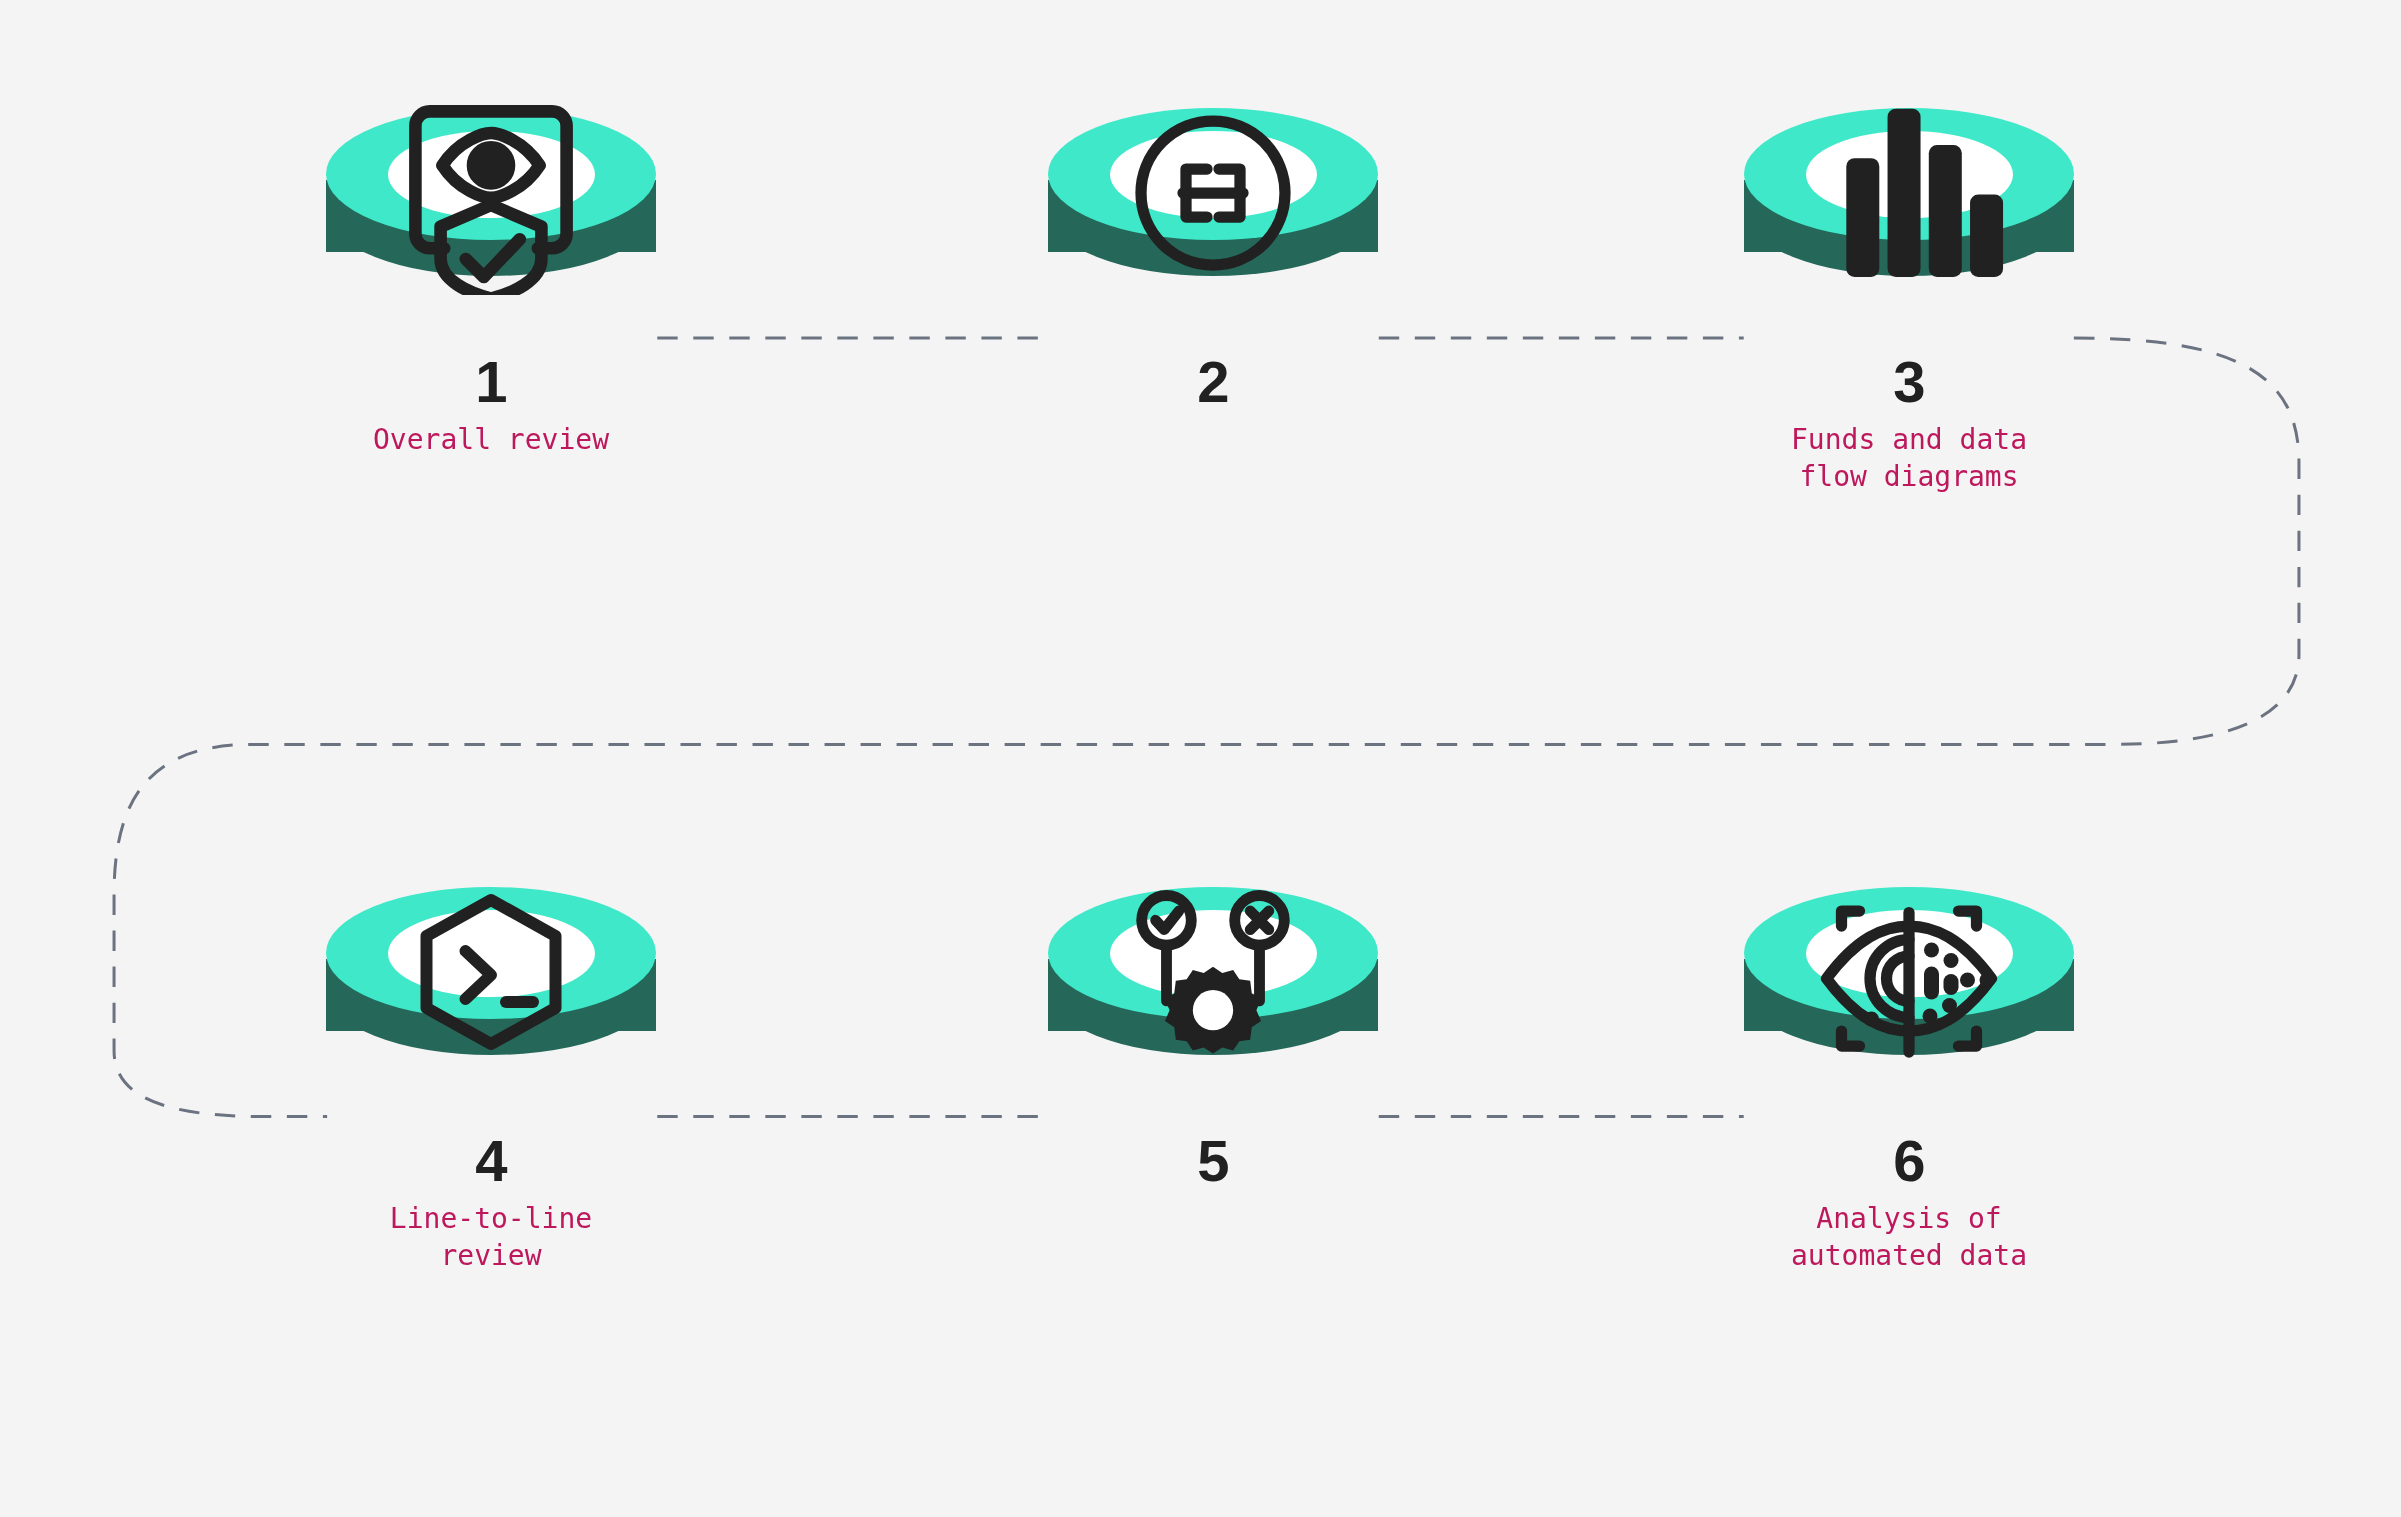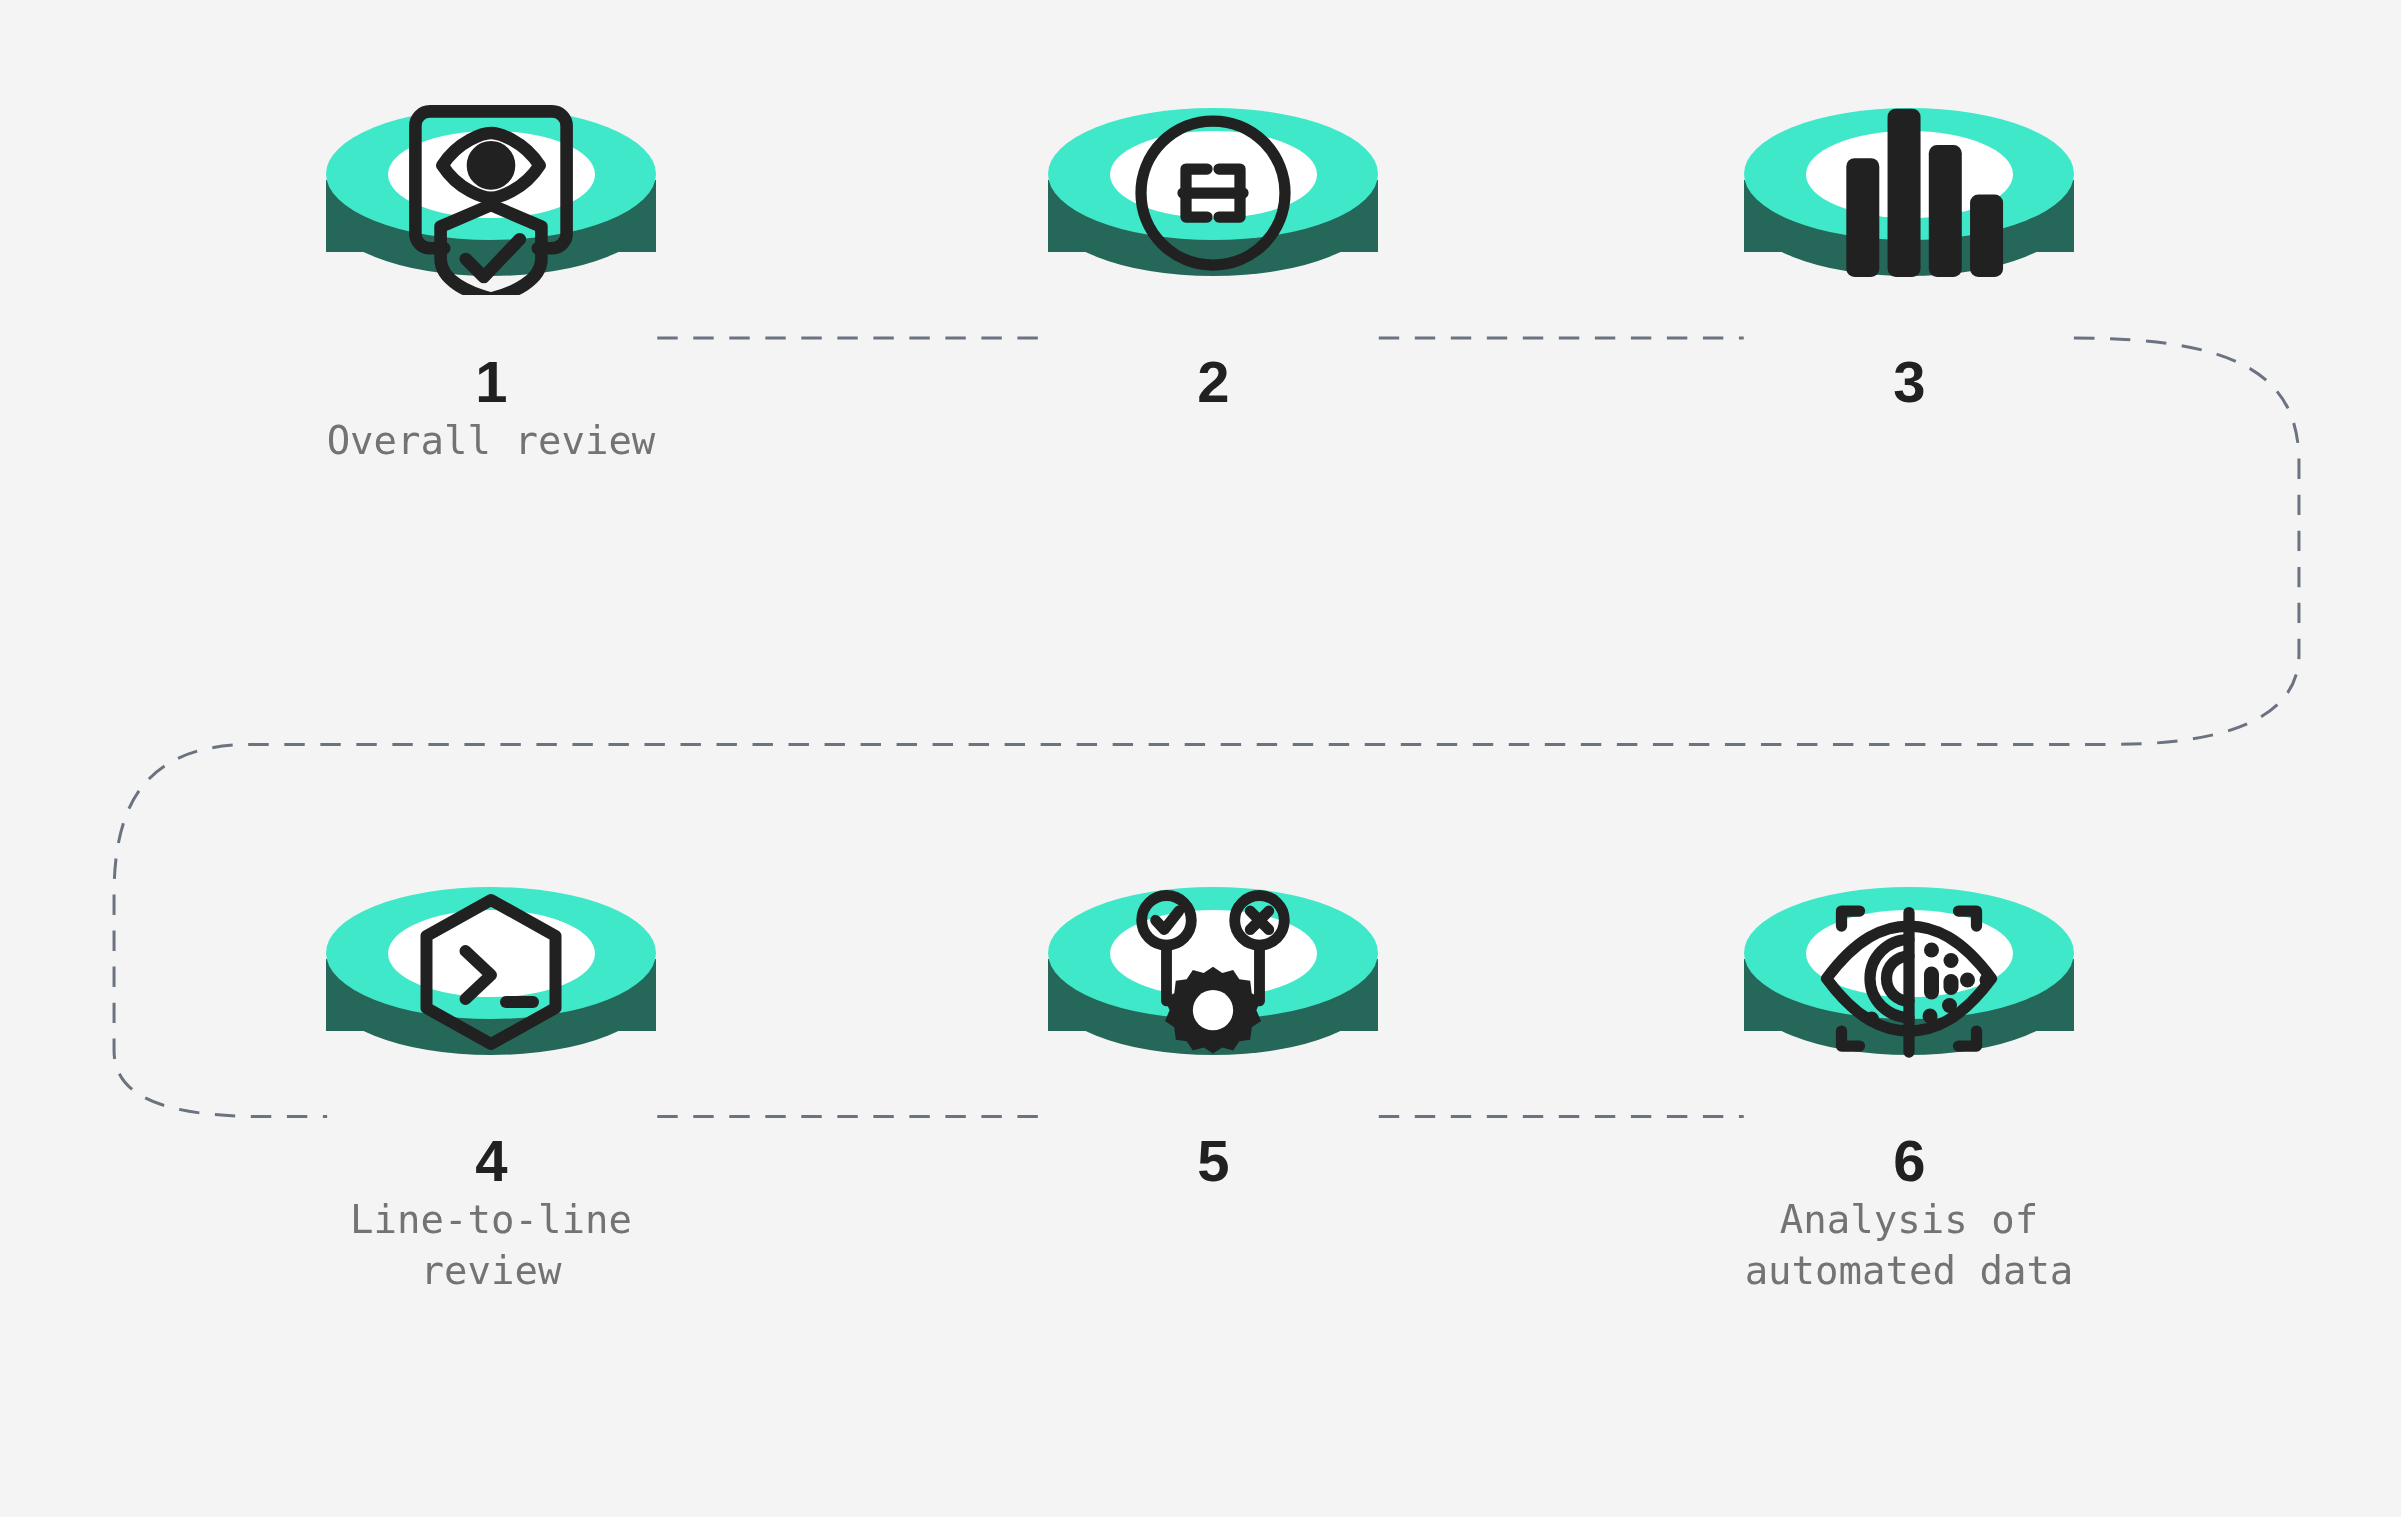--- a/index.html
+++ b/index.html
@@ -48,24 +48,24 @@
     font-weight:700;
     font-size:58px;
     color:#212121;
     letter-spacing:-0.6px;
     line-height:1;
     margin-top:4.8px;
   }
   .caption {
     text-align:center;
     font-family:"DejaVu Sans Mono", monospace;
-    font-size:39px;
-    color:#737373;
+    font-size:28px;
+    color:#be185d;
     line-height:1.32;
-    margin-top:4px;
+    margin-top:11px;
     white-space:pre-line;
   }
 </style>
 </head>
 <body>
 
 <div id="stage">
 
   <svg class="flow-svg" viewBox="0 0 4000 2527">
     <path d="M 1095 563 L 1745 563" fill="none" stroke="#6B7280" stroke-width="5" stroke-dasharray="34 26"></path>
@@ -131,20 +131,22 @@
           <g fill="#212121">
             <rect x="22" y="48" width="20" height="72" rx="5"></rect>
             <rect x="47" y="18" width="20" height="102" rx="5"></rect>
             <rect x="72" y="40" width="20" height="80" rx="5"></rect>
             <rect x="97" y="70" width="20" height="50" rx="5"></rect>
           </g>
         </svg>
       </div>
     </div>
     <div class="num">3</div>
+    <div class="caption">Funds and data
+flow diagrams</div>
   </div>
 
   <div class="step" style="left:221px; top:869px;">
     <div class="disc-wrap" style="margin-left:102px;">
       <div class="disc-side"></div>
       <div class="disc-side2"></div>
       <div class="disc-top"></div>
       <div class="disc-inner"></div>
       <div class="icon-layer">
         <svg width="180" height="180" viewBox="0 0 120 120" style="margin-top:15.6px;">

